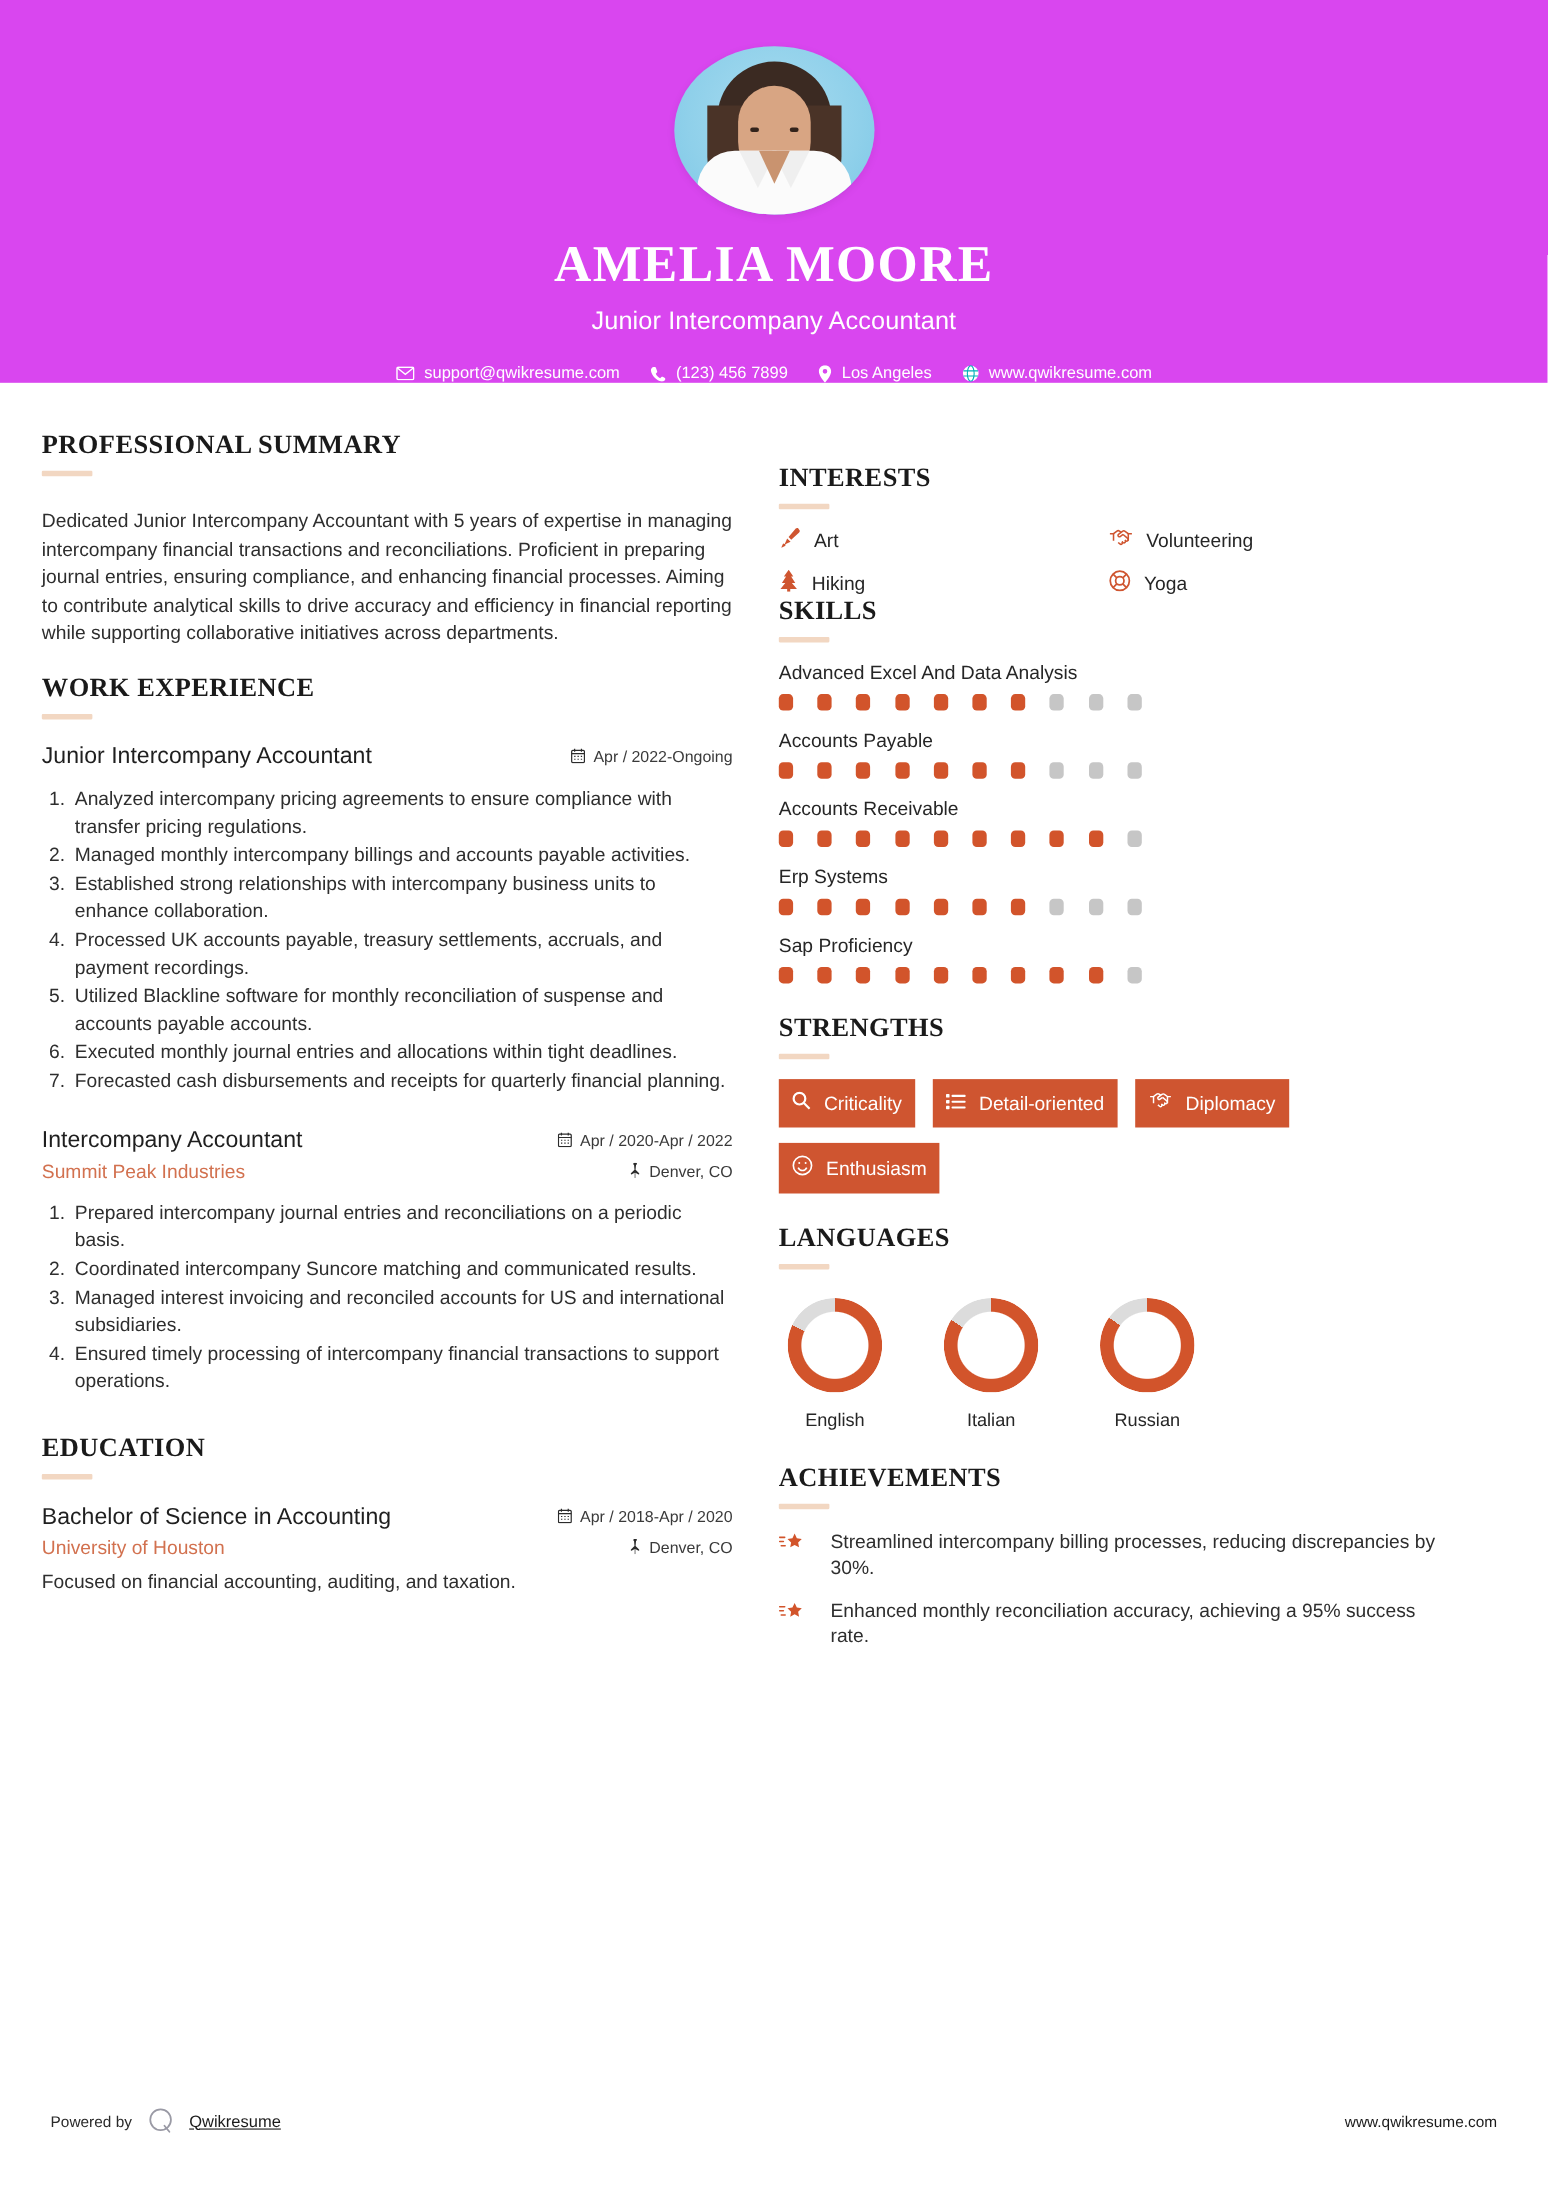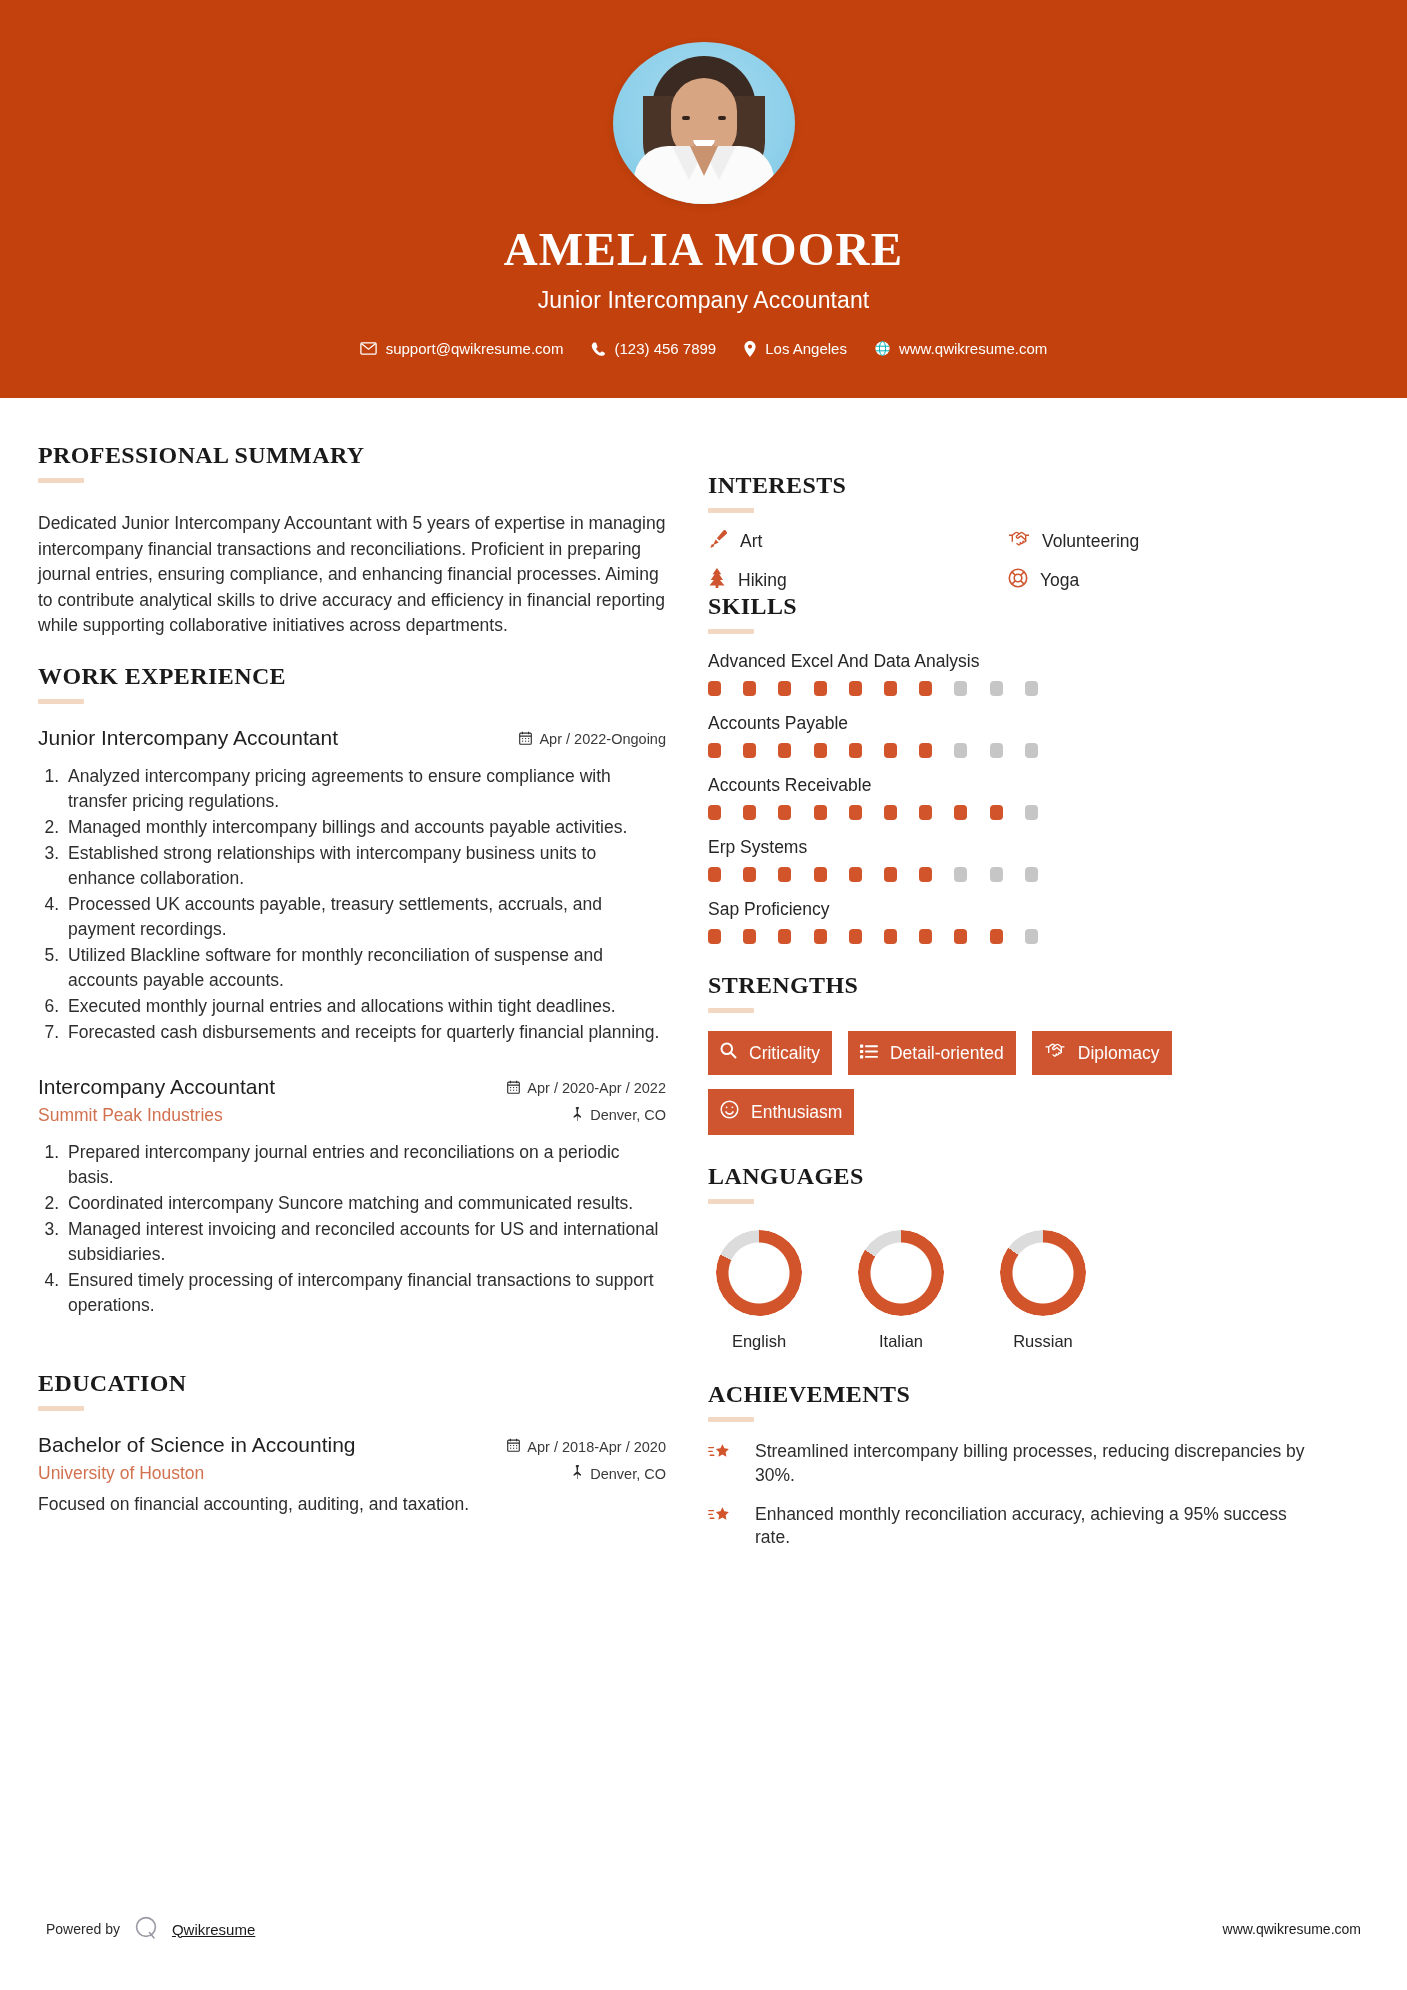--- a/index.html
+++ b/index.html
@@ -5,22 +5,22 @@
   * { box-sizing: border-box; margin: 0; padding: 0; }
   html, body {
     width: 1407px;
     background: #ffffff;
     font-family: "Liberation Sans", sans-serif;
   }
   body { width: 1407px; height: 1990px; position: relative; overflow: hidden; }
 
   
   .header {
-    background: #c2410c;
-    height: 398px;
+    background: #d946ef;
+    height: 348px;
     width: 100%;
     display: flex;
     flex-direction: column;
     align-items: center;
     padding-top: 42px;
   }
   .avatar-wrap {
     width: 182px; height: 162px;
     border-radius: 50%;
     background: radial-gradient(circle at 50% 42%, #a8dcf0 0%, #8fd0ea 62%, #7cc7e6 100%);
@@ -328,21 +328,21 @@
         </div>
         <ol class="we-list">
           <li>Prepared intercompany journal entries and reconciliations on a periodic basis.</li>
           <li>Coordinated intercompany Suncore matching and communicated results.</li>
           <li>Managed interest invoicing and reconciled accounts for US and international subsidiaries.</li>
           <li>Ensured timely processing of intercompany financial transactions to support operations.</li>
         </ol>
       </div>
     </section>
 
-    <section style="margin-top:52px">
+    <section style="margin-top:36px">
       <div class="sec-title">EDUCATION</div>
       <div class="sec-rule"></div>
 
       <div class="we-block">
         <div class="we-head">
           <div class="we-role">Bachelor of Science in Accounting</div>
           <div class="we-meta">
             <span>
               <svg width="13" height="14" viewBox="0 0 13 14" fill="none" stroke="#2b2b2b" stroke-width="1.1">
                 <rect x="0.7" y="2.1" width="11.6" height="11.2" rx="1"></rect>

